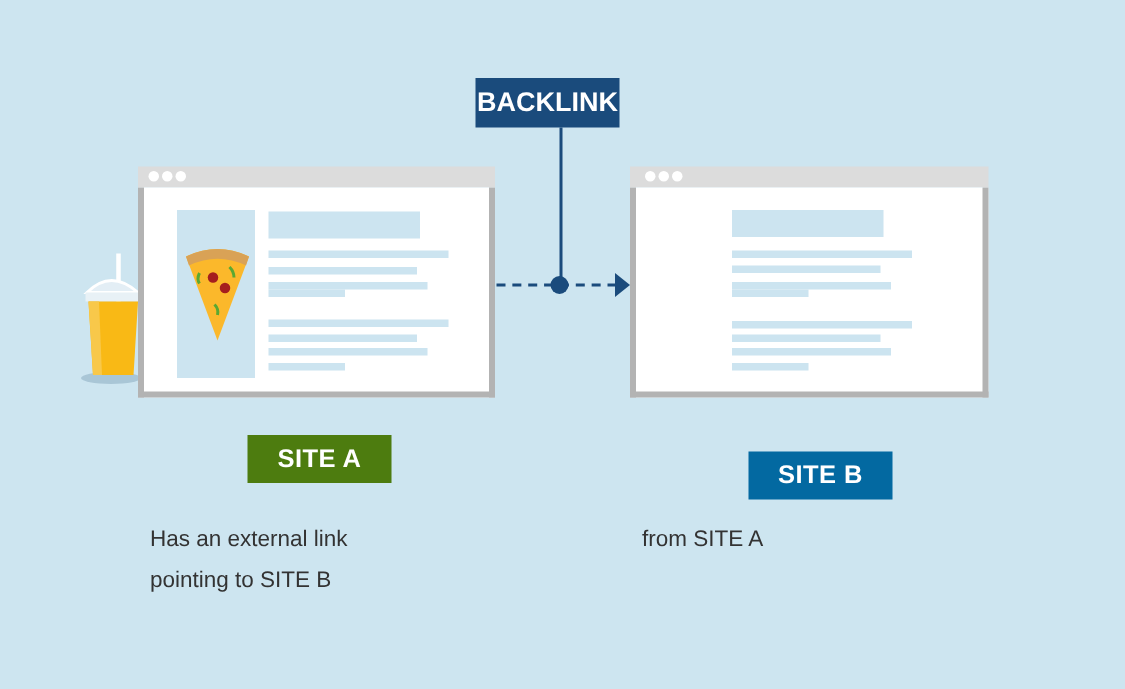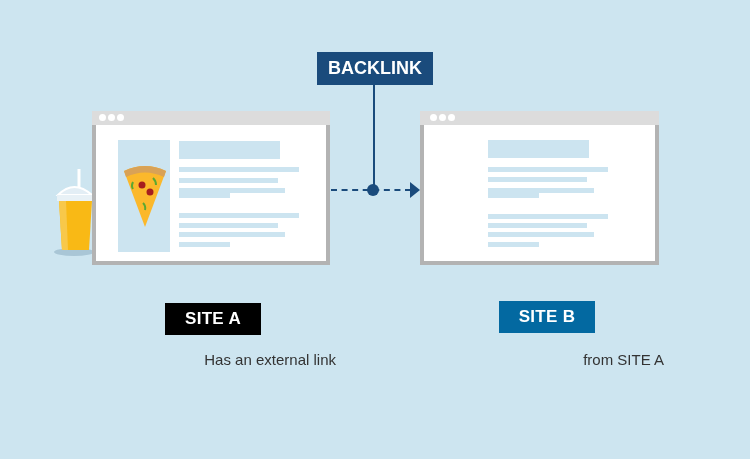--- a/index.html
+++ b/index.html
@@ -3,26 +3,26 @@
 <meta charset="utf-8">
 <style>
   html, body { margin:0; padding:0; }
   body { width:750px; height:459px; background:#cde5f0; position:relative; overflow:hidden; font-family:"Liberation Sans", sans-serif; }
   .abs { position:absolute; }
   .browser { position:absolute; background:#ffffff; border:4px solid #b3b3b3; border-top:none; box-sizing:border-box; }
   .titlebar { position:absolute; background:#dcdcdc; height:14px; }
   .dot { position:absolute; width:7px; height:7px; border-radius:50%; background:#ffffff; top:3px; }
   .bar { position:absolute; background:#cce4f0; }
   .label-box { position:absolute; color:#ffffff; font-weight:bold; font-size:17px; text-align:center; line-height:32px; letter-spacing:0.3px; }
-  .caption { position:absolute; color:#333333; font-size:15px; text-align:right; line-height:27px; }
+  .caption { position:absolute; color:#333333; font-size:15px; text-align:left; line-height:27px; }
 </style>
 </head>
 <body>
 
-<div class="abs" style="left:317px;top:52px;width:116px;height:33px;background:#1a4b7c;color:#fff;font-weight:bold;font-size:18px;text-align:center;line-height:33px;">BACKLINK</div>
+<div class="abs" style="left:317px;top:52px;width:96px;height:33px;background:#1a4b7c;color:#fff;font-weight:bold;font-size:18px;text-align:center;line-height:33px;">BACKLINK</div>
 <div class="abs" style="left:373px;top:85px;width:2px;height:104px;background:#1a4b7c;"></div>
 
 <div class="abs" style="left:331px;top:189px;width:80px;height:0;border-top:2px dashed #1a4b7c;"></div>
 <div class="abs" style="left:367px;top:184px;width:12px;height:12px;border-radius:50%;background:#1a4b7c;"></div>
 <svg class="abs" style="left:410px;top:182px;" width="10" height="16">
     <polygon points="0,0 10,8 0,16" fill="#1a4b7c"></polygon>
   </svg>
 
 <svg class="abs" style="left:52px;top:165px;" width="50" height="95">
   <ellipse cx="22" cy="87" rx="20" ry="4" fill="#a9c6d6"></ellipse>
@@ -68,21 +68,22 @@
   <div class="bar" style="left:64px;top:42px;width:120px;height:5px;"></div>
   <div class="bar" style="left:64px;top:52px;width:99px;height:5px;"></div>
   <div class="bar" style="left:64px;top:63px;width:106px;height:5px;"></div>
   <div class="bar" style="left:64px;top:68px;width:51px;height:5px;"></div>
   <div class="bar" style="left:64px;top:89px;width:120px;height:5px;"></div>
   <div class="bar" style="left:64px;top:98px;width:99px;height:5px;"></div>
   <div class="bar" style="left:64px;top:107px;width:106px;height:5px;"></div>
   <div class="bar" style="left:64px;top:117px;width:51px;height:5px;"></div>
 </div>
 
-<div class="label-box" style="left:165px;top:303px;width:96px;height:32px;background:#000000;">SITE A</div>
+<div class="label-box" style="left:165px;top:290px;width:96px;height:32px;background:#4d7c0f;">SITE A</div>
 <div class="caption" style="left:100px;top:346px;width:236px;">
   <div>Has an external link</div>
+  <div>pointing to SITE B</div>
 </div>
 
 <div class="label-box" style="left:499px;top:301px;width:96px;height:32px;background:#0369a1;">SITE B</div>
 <div class="caption" style="left:428px;top:346px;width:236px;">
   <div>from SITE A</div>
 </div>
 
 </body></html>

